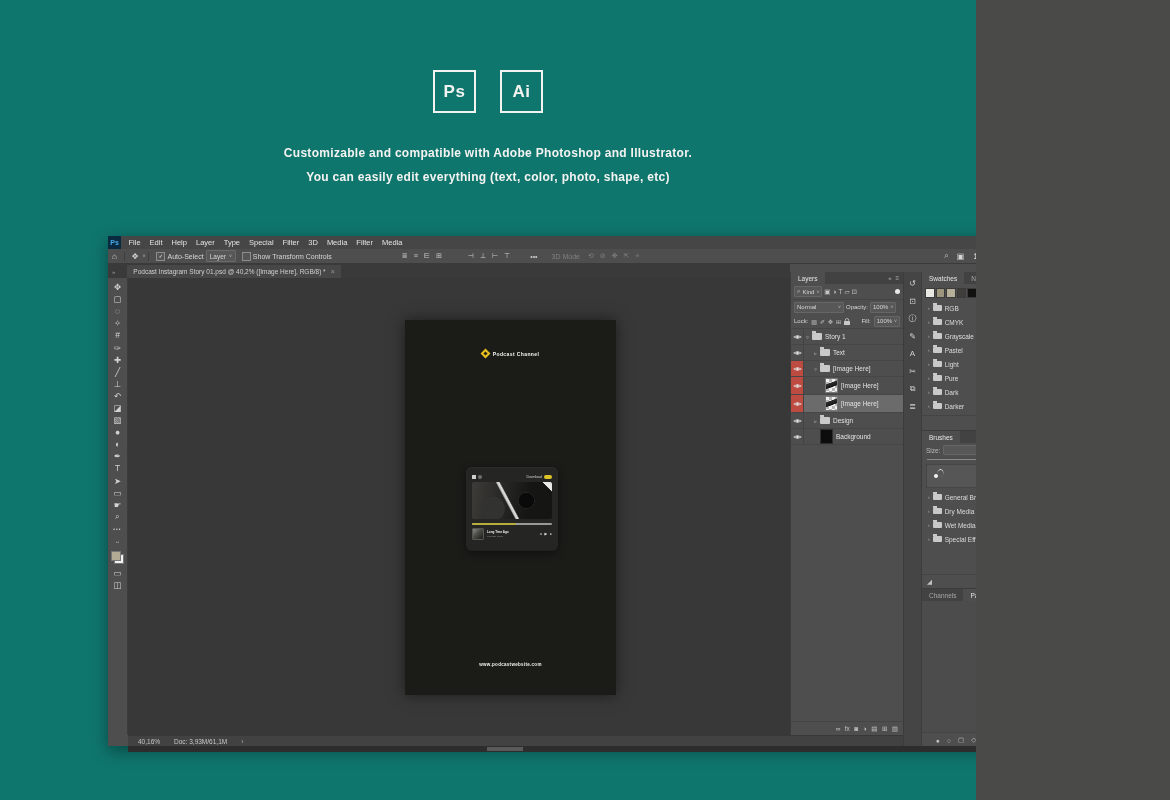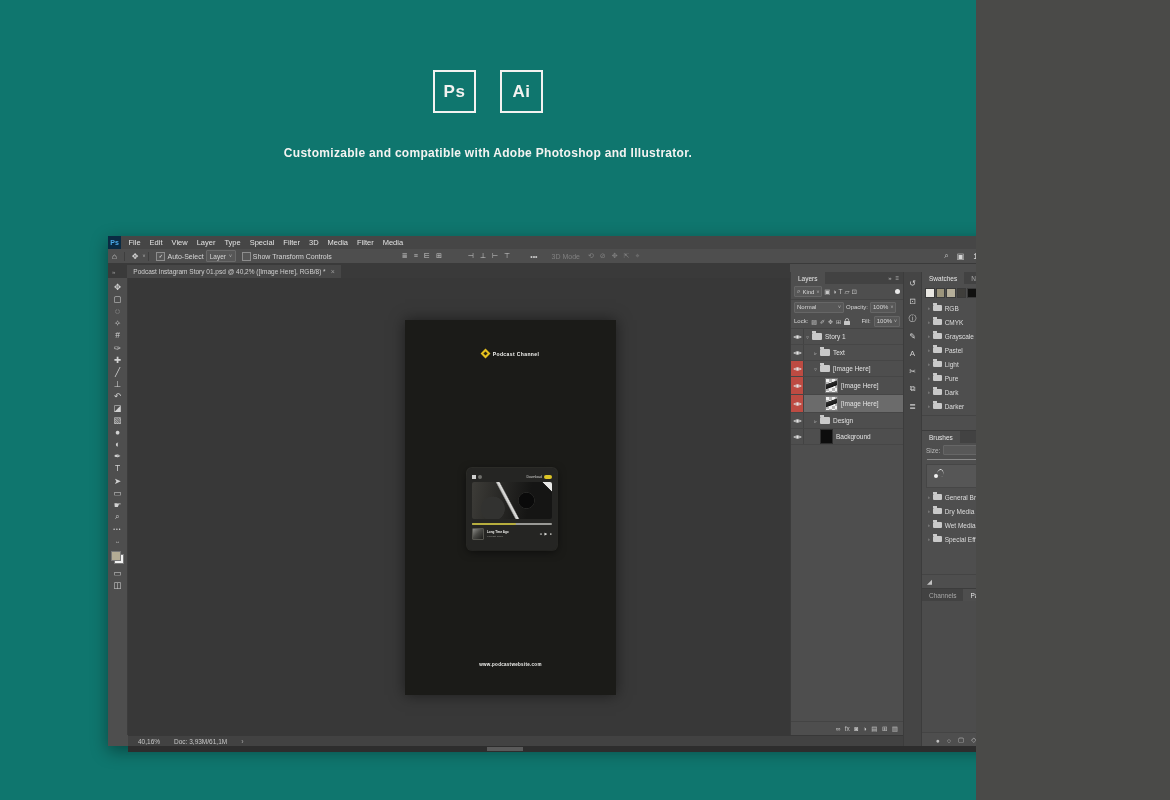--- a/index.html
+++ b/index.html
@@ -176,31 +176,32 @@
 <body>
 
 <div id="stage">
 
   <div class="hero-badges">
     <div class="badge">Ps</div>
     <div class="badge">Ai</div>
   </div>
   <div class="hero-caption">
     <div>Customizable and compatible with Adobe Photoshop and Illustrator.</div>
+    <div>You can easily edit everything (text, color, photo, shape, etc)</div>
   </div>
 
   <div id="psw">
 
     <div class="titlebar">
       <div class="psbadge">Ps</div>
       <div class="menus">
 
       <span class="menu-item">File</span>
           <span class="menu-item">Edit</span>
-          <span class="menu-item">View</span>
+          <span class="menu-item">Help</span>
           <span class="menu-item">Layer</span>
           <span class="menu-item">Type</span>
           <span class="menu-item">Special</span>
           <span class="menu-item">Filter</span>
           <span class="menu-item">3D</span>
           <span class="menu-item">Media</span>
           <span class="menu-item">Filter</span>
           <span class="menu-item">Media</span>
         </div>
       <div class="winctl">

